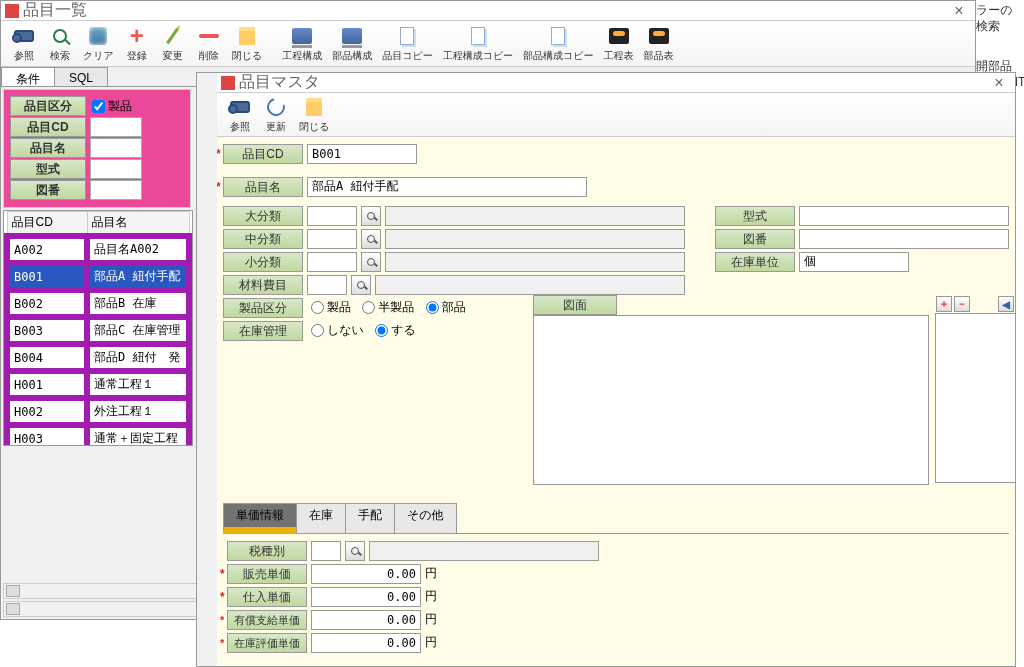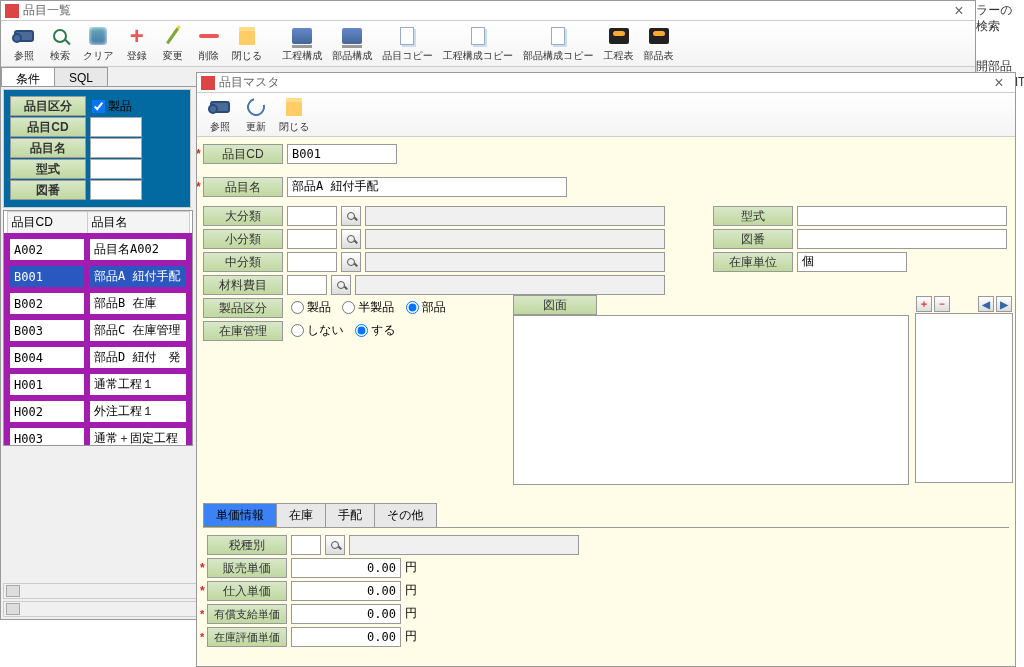--- a/index.html
+++ b/index.html
@@ -1,21 +1,21 @@
 <!DOCTYPE html>
 <html><head>
 <meta charset="utf-8">
 <style>
 * { margin:0; padding:0; box-sizing:border-box; font-family:"MS PGothic","Meiryo",sans-serif; font-size:12px; }
 body { background:#fff; width:1024px; height:667px; overflow:hidden; position:relative; }
 
 .win { position:absolute; border:1px solid #999; background:#f0f0f0; }
 .titlebar { height:20px; background:#fff; padding:2px 4px; display:flex; align-items:center; justify-content:space-between; border-bottom:1px solid #ccc; }
 .titlebar .ticon { width:14px; height:14px; background:#d44; margin-right:4px; display:inline-block; }
-.titlebar .ttext { flex:1; color:#666; font-size:12px; }
+.titlebar .ttext { flex:1; color:#666; font-size:16px; }
 .titlebar .x { width:24px; text-align:center; color:#666; cursor:pointer; font-size:16px; line-height:14px; }
 
 .toolbar { height:46px; background:linear-gradient(#fff,#f4f4f4); border-bottom:1px solid #ccc; display:flex; align-items:center; padding:2px 6px; gap:2px; }
 .tbbtn { display:flex; flex-direction:column; align-items:center; min-width:34px; padding:2px 4px; cursor:pointer; }
 .tbbtn .ico { width:26px; height:24px; display:flex; align-items:center; justify-content:center; }
 .tbbtn .lab { font-size:10px; color:#333; margin-top:1px; }
 
 
 .ic-bino{width:20px;height:12px;border:2px solid #2a4a7a;border-radius:3px;background:#4a6a9a;position:relative}
 .ic-bino:after{content:"";position:absolute;width:6px;height:6px;border:2px solid #2a4a7a;border-radius:50%;left:-4px;top:1px;background:#4a6a9a}
@@ -31,21 +31,21 @@
 .ic-sheet{width:14px;height:18px;background:#fff;border:1px solid #9ac;box-shadow:2px 2px 0 #cde}
 .ic-dark{width:20px;height:16px;background:#222;border-radius:2px;position:relative}
 .ic-dark:after{content:"";position:absolute;width:12px;height:5px;background:#fa3;border-radius:3px;top:3px;left:4px}
 .ic-ref{width:18px;height:18px;border:2px solid #47a;border-radius:50%;border-top-color:transparent;transform:rotate(30deg)}
 
 
 .tabstrip { height:20px; display:flex; border-bottom:1px solid #999; background:#f0f0f0; }
 .tabstrip .tab { padding:3px 14px 0; border:1px solid #999; border-bottom:none; margin-right:-1px; background:#e8e8e8; cursor:pointer; }
 .tabstrip .tab.act { background:#fff; }
 
-.filterpane { background:#0369a1; padding:6px; border:1px solid #ccc; margin:2px; }
+.filterpane { background:#ec4899; padding:6px; border:1px solid #ccc; margin:2px; }
 .frow { display:flex; align-items:center; height:20px; margin-bottom:1px; }
 .flabel { width:76px; height:20px; background:linear-gradient(#d8e8c8,#c0d8a0); border:1px solid #999; text-align:center; line-height:18px; font-weight:bold; color:#333; }
 .finput { height:20px; border:1px solid #aaa; background:#fff; margin-left:4px; padding:0 4px; }
 
 .grid { border:1px solid #999; background:#fff; margin:2px; }
 .grid table { border-collapse:collapse; width:100%; }
 .grid th { background:#f4f4f4; border:1px solid #ccc; padding:2px 4px; text-align:left; font-weight:normal; height:20px; }
 .grid td { border:6px solid #a21caf; padding:2px 4px; height:18px; font-family:"MS Gothic",monospace; }
 .grid tr.sel td { background:#2858c0; color:#fff; }
 
@@ -62,21 +62,21 @@
 
 .radio { display:inline-flex; align-items:center; margin-right:8px; }
 .radio input { margin-right:3px; }
 
 .panelbox { border:1px solid #999; background:#fff; }
 .panelctl { display:flex; gap:2px; padding:1px; }
 .pcbtn { width:16px;height:16px;border:1px solid #999;background:linear-gradient(#fff,#ddd);display:flex;align-items:center;justify-content:center;cursor:pointer;font-size:10px;font-weight:bold; }
 
 .dettabs { display:flex; border-bottom:1px solid #999; margin-top:4px; }
 .dettabs .dt { padding:3px 12px; border:1px solid #999; border-bottom:none; margin-right:-1px; background:#e8e8e8; cursor:pointer; }
-.dettabs .dt.act { background:#3b82f6; border-bottom:1px solid #eab308; margin-bottom:-1px; }
+.dettabs .dt.act { background:#737373; border-bottom:7px solid #eab308; margin-bottom:-1px; }
 
 .scrollstub { height:16px; background:#f0f0f0; border:1px solid #ccc; display:flex; align-items:center; justify-content:space-between; padding:0 2px; }
 .scrollstub span { width:14px;height:12px;background:#ddd;border:1px solid #aaa; }
 
 .sidecol { position:absolute; right:0; top:0; width:50px; height:100%; background:#fff; font-size:11px; padding:2px; line-height:16px; color:#333; }
 </style>
 </head>
 <body>
 
 <div class="sidecol">
@@ -268,21 +268,21 @@
         <span></span>
         <span></span>
       </div>
     <div class="scrollstub">
         <span></span>
         <span></span>
       </div>
   </div>
 </div>
 
-<div class="win" style="left:196px;top:72px;width:820px;height:595px;">
+<div class="win" style="left:196px;top:72px;width:820px;height:595px;padding-left:20px;">
   <div class="titlebar">
     <span style="display:flex;align-items:center">
       <span class="ticon"></span>
       <span class="ttext">品目マスタ</span>
     </span>
     <span class="x">×</span>
   </div>
 
   <div class="toolbar" style="height:44px">
     <div class="tbbtn">
@@ -310,40 +310,40 @@
       <div class="mlabel req">品目CD</div>
       <input class="minput" style="width: 110px;" value="B001">
     </div>
     <div style="height:10px"></div>
     <div class="mrow">
       <div class="mlabel req">品目名</div>
       <input class="minput" style="width: 280px;" value="部品A 紐付手配">
     </div>
     <div style="height:6px"></div>
 
-    <div style="display:flex;gap:28px">
+    <div style="display:flex;gap:10px">
       <div>
         <div class="mrow">
           <div class="mlabel">大分類</div>
           <input class="minput" style="width: 50px;">
           <div class="srchbtn">
               <span class="mg"></span>
             </div>
           <input class="minput mreadonly" style="width: 300px;">
         </div>
         <div class="mrow">
-          <div class="mlabel">小分類</div>
+          <div class="mlabel">中分類</div>
           <input class="minput" style="width: 50px;">
           <div class="srchbtn">
               <span class="mg"></span>
             </div>
           <input class="minput mreadonly" style="width: 300px;">
         </div>
         <div class="mrow">
-          <div class="mlabel">中分類</div>
+          <div class="mlabel">小分類</div>
           <input class="minput" style="width: 50px;">
           <div class="srchbtn">
               <span class="mg"></span>
             </div>
           <input class="minput mreadonly" style="width: 300px;">
         </div>
         <div class="mrow">
           <div class="mlabel">材料費目</div>
           <input class="minput" style="width: 40px;">
           <div class="srchbtn">

